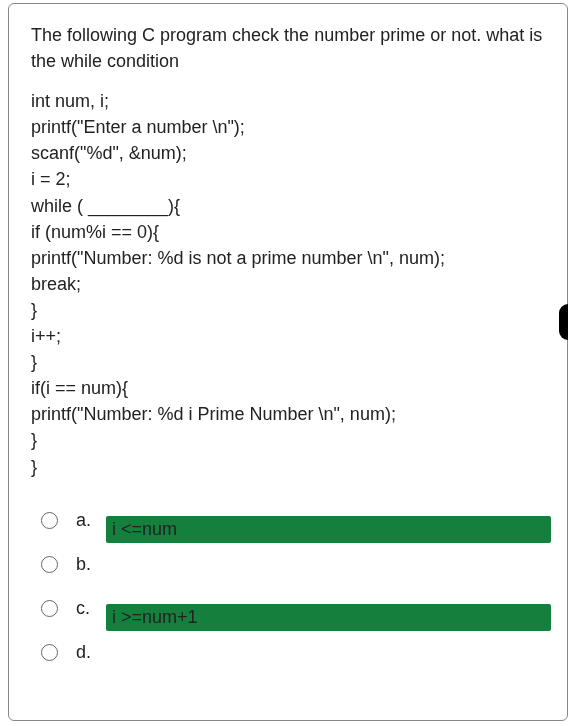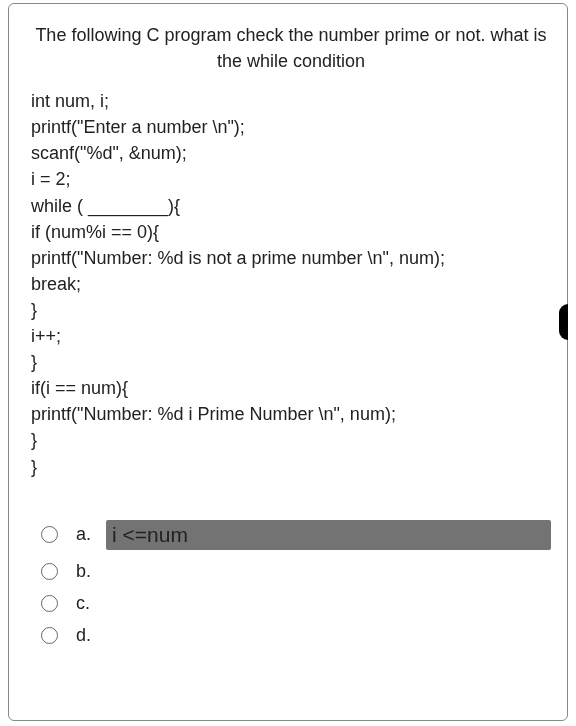--- a/index.html
+++ b/index.html
@@ -18,28 +18,27 @@
     width: 560px;
     height: 718px;
     border: 1px solid #888;
     border-radius: 6px;
     padding: 18px 16px 14px 22px;
   }
   .question-text {
     font-size: 18px;
     line-height: 1.45;
     margin-bottom: 14px;
-    text-align: center;
   }
   .code-block {
     font-size: 18px;
     line-height: 1.45;
     white-space: pre-wrap;
     font-family: "Segoe UI", Arial, sans-serif;
-    margin-bottom: 40px;
+    margin-bottom: 18px;
   }
   .options { }
   .option-row {
     display: flex;
     align-items: center;
     margin-bottom: 11px;
   }
   .radio {
     width: 17px;
     height: 17px;
@@ -49,25 +48,26 @@
     margin-left: 10px;
     flex-shrink: 0;
     background: #fff;
   }
   .opt-letter {
     font-size: 18px;
     width: 30px;
     flex-shrink: 0;
   }
   .opt-text {
-    font-size: 21px;
-    background: #737373;
+    font-size: 18px;
+    background: #15803d;
     padding: 3px 8px 3px 6px;
     flex: 1;
     border-radius: 2px;
+    margin-top: 18px;
   }
   .nav-stub {
     position: absolute;
     right: -1px;
     top: 300px;
     width: 9px;
     height: 36px;
     background: #000;
     border-top-left-radius: 18px;
     border-bottom-left-radius: 18px;
@@ -105,20 +105,21 @@
     </div>
 
     <div class="option-row">
       <div class="radio"></div>
       <div class="opt-letter">b.</div>
     </div>
 
     <div class="option-row">
       <div class="radio"></div>
       <div class="opt-letter">c.</div>
+      <div class="opt-text">i &gt;=num+1</div>
     </div>
 
     <div class="option-row">
       <div class="radio"></div>
       <div class="opt-letter">d.</div>
     </div>
 
   </div>
 
   <div class="nav-stub"></div>

